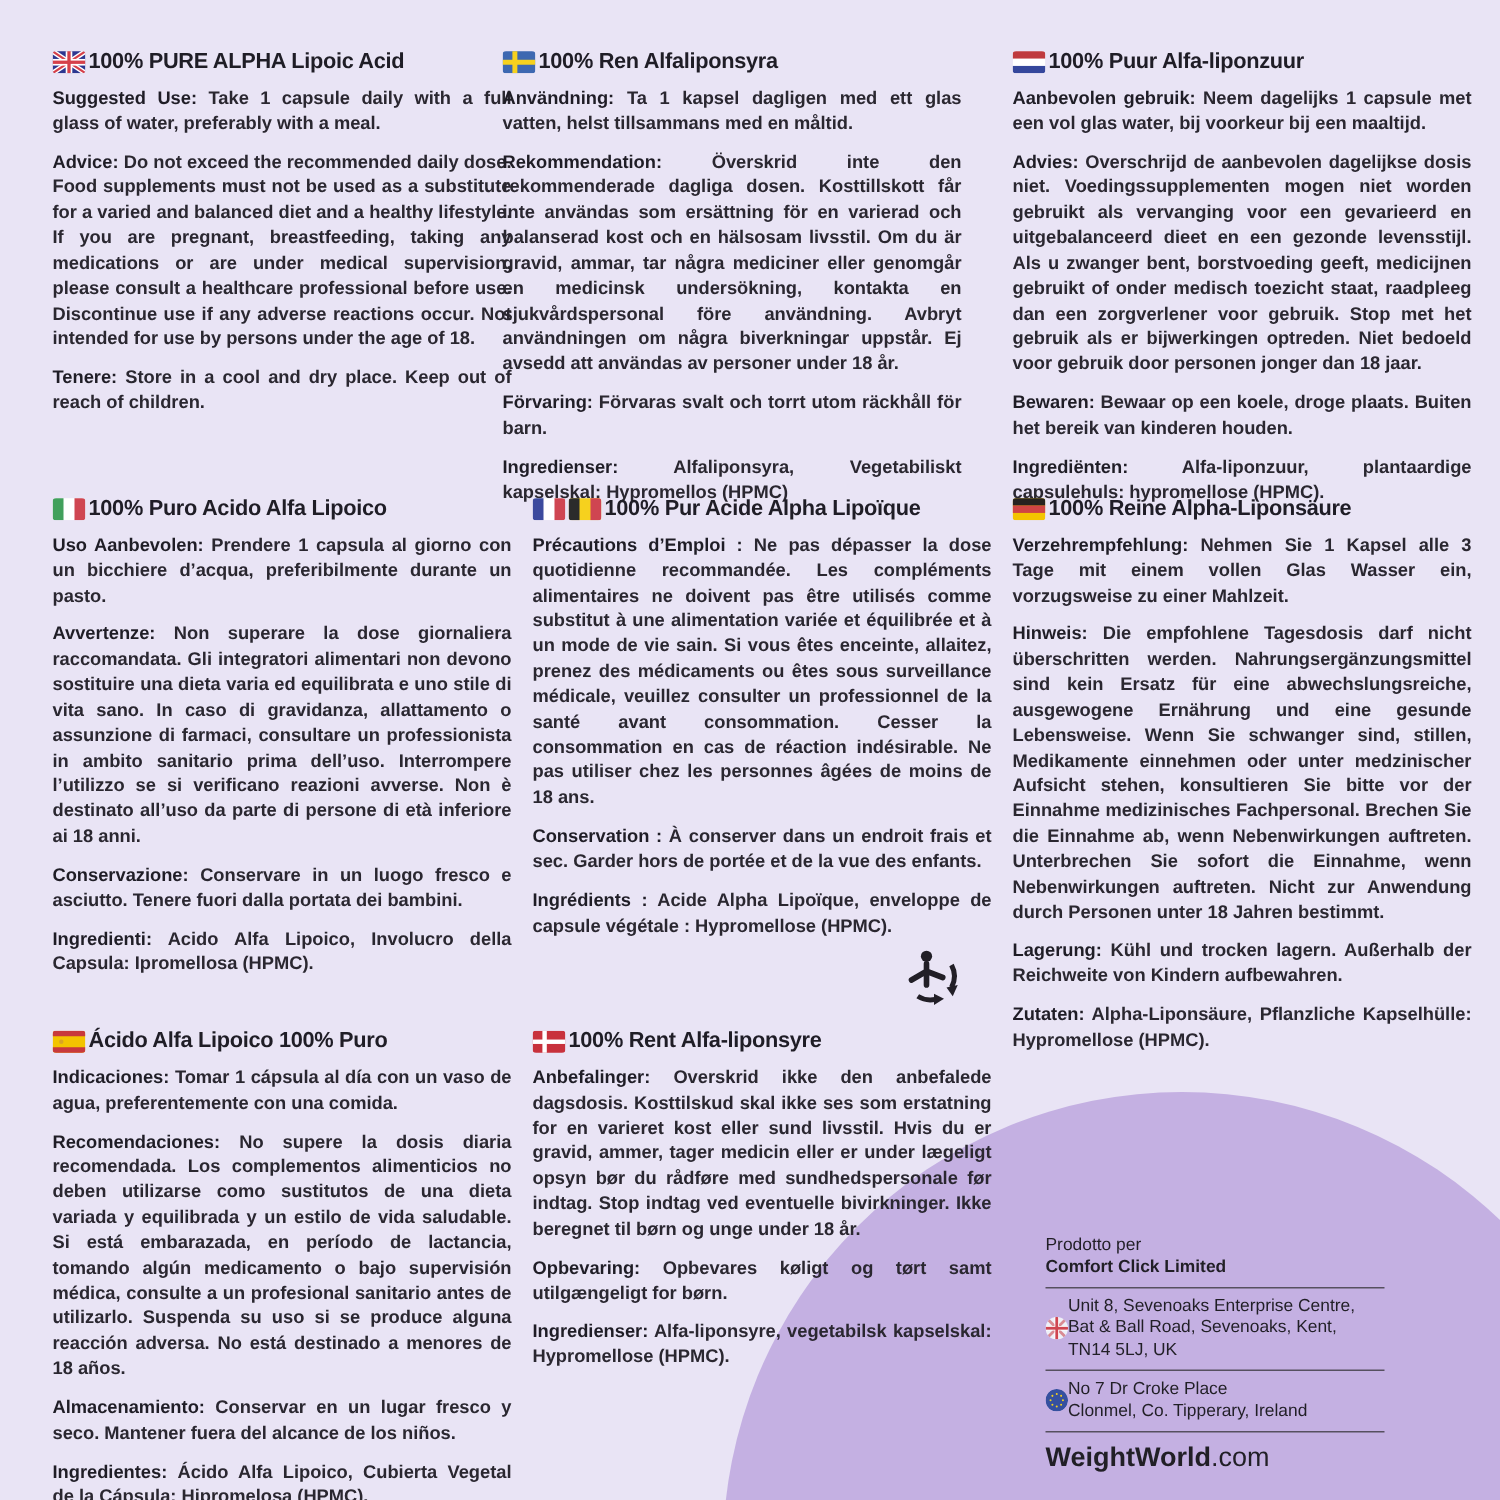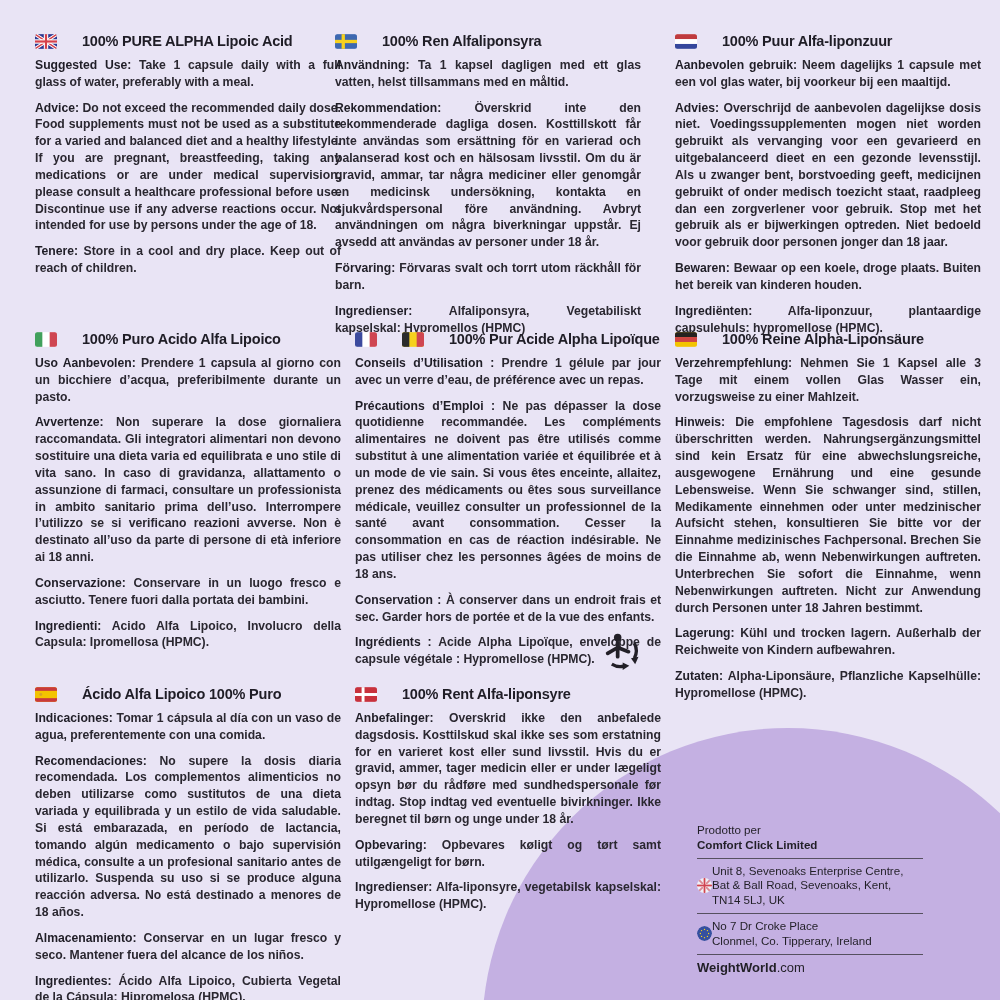--- a/index.html
+++ b/index.html
@@ -1,36 +1,36 @@
 <!DOCTYPE html>
 <html><head>
 <meta charset="utf-8">
 <style>
   html,body{margin:0;padding:0;}
   .page{position:relative;width:1000px;height:1000px;background:#e9e4f5;overflow:hidden;
         font-family:"Liberation Sans",sans-serif;color:#2a2730;}
   .circle{position:absolute;left:482px;top:728px;width:612px;height:612px;border-radius:50%;
           background:#c4b0e2;}
   .lang{position:absolute;width:306px;}
-  .hdr{display:flex;align-items:flex-end;gap:25px;margin:0 0 8px 0;}
+  .hdr{display:flex;align-items:flex-end;gap:2px;margin:0 0 8px 0;}
   .hdr h2{font-size:14.5px;font-weight:bold;margin:0;color:#1f1d26;letter-spacing:-0.2px;white-space:nowrap;}
   .flag{width:22px;height:15px;border-radius:2.5px;overflow:hidden;flex:none;display:inline-block;}
   .flag svg{display:block;width:100%;height:100%;}
   .lang p{font-size:12.2px;line-height:1.38;text-align:justify;margin:0 0 9px 0;font-weight:bold;}
   .lang p b{color:#1f1d26;}
   .triman{position:absolute;left:601px;top:630px;width:40px;height:40px;}
   .footer{position:absolute;left:697px;top:823px;width:226px;font-size:11.6px;line-height:1.28;color:#211f26;}
   .footer .made{margin:0;}
   .footer .company{margin:0;font-weight:bold;}
   .footer .rule{border:none;border-top:1px solid #56505f;margin:5px 0;}
   .addr{display:flex;gap:0;align-items:center;}
   .addr .lines p{margin:0;}
   .rflag{width:15px;height:15px;border-radius:50%;overflow:hidden;flex:none;}
   .rflag svg{display:block;width:100%;height:100%;}
-  .brand{margin:2px 0 0 0;font-size:13px;}
+  .brand{margin:2px 0 0 0;font-size:18px;}
   .brand b{font-weight:bold;}
 </style>
 </head>
 <body>
 
 <div class="page">
   <div class="circle"></div>
 
   <section class="lang" style="left:35px;top:33px;">
     <div class="hdr">
@@ -114,21 +114,20 @@
         </span>
       <span class="flag">
           <svg viewBox="0 0 60 40">
             <rect width="60" height="40" fill="#f6d11e"></rect>
             <rect width="20" height="40" fill="#2b2b2b"></rect>
             <rect x="40" width="20" height="40" fill="#cf4551"></rect>
           </svg>
         </span>
       <h2>100% Pur Acide Alpha Lipoïque</h2>
     </div>
-    <p><b>Conseils d’Utilisation :</b> <span>Prendre 1 gélule par jour avec un verre d’eau, de préférence avec un repas.</span></p>
     <p><b>Précautions d’Emploi :</b> <span>Ne pas dépasser la dose quotidienne recommandée. Les compléments alimentaires ne doivent pas être utilisés comme substitut à une alimentation variée et équilibrée et à un mode de vie sain. Si vous êtes enceinte, allaitez, prenez des médicaments ou êtes sous surveillance médicale, veuillez consulter un professionnel de la santé avant consommation. Cesser la consommation en cas de réaction indésirable. Ne pas utiliser chez les personnes âgées de moins de 18 ans.</span></p>
     <p><b>Conservation :</b> <span>À conserver dans un endroit frais et sec. Garder hors de portée et de la vue des enfants.</span></p>
     <p><b>Ingrédients :</b> <span>Acide Alpha Lipoïque, enveloppe de capsule végétale : Hypromellose (HPMC).</span></p>
   </section>
 
   <section class="lang" style="left:675px;top:331px;">
     <div class="hdr">
       <span class="flag">
           <svg viewBox="0 0 60 40">
             <rect width="60" height="40" fill="#f3c400"></rect>

